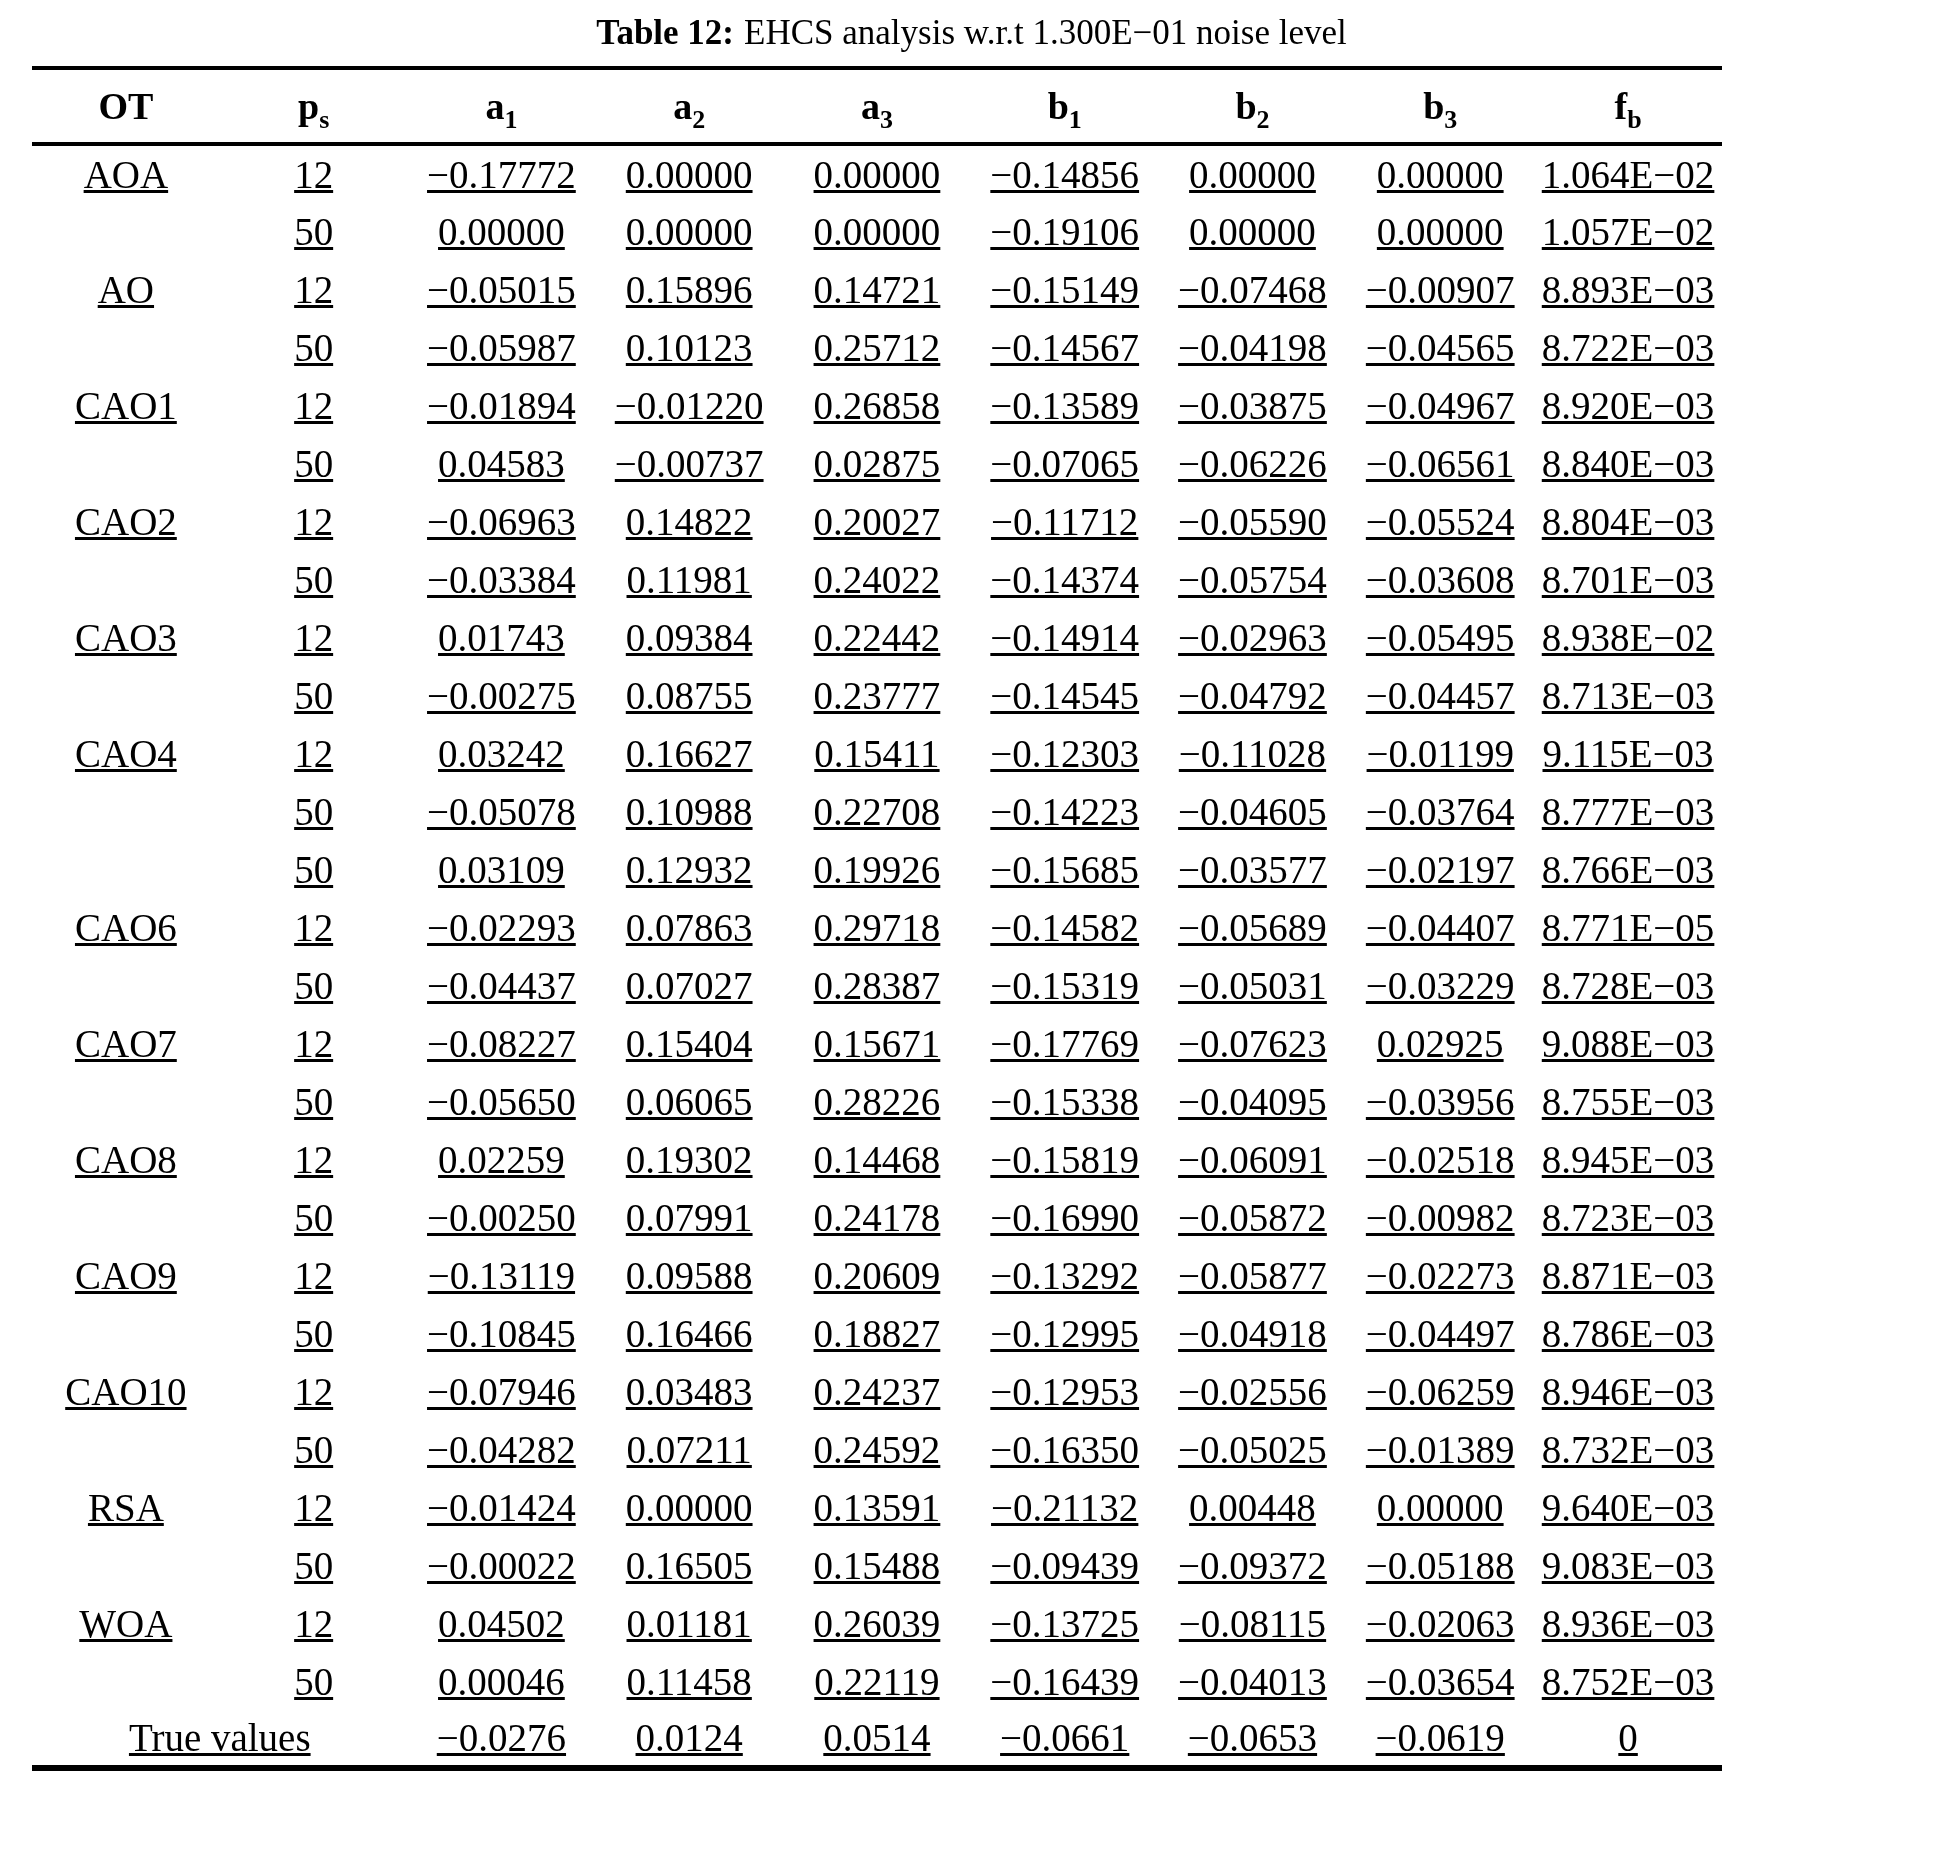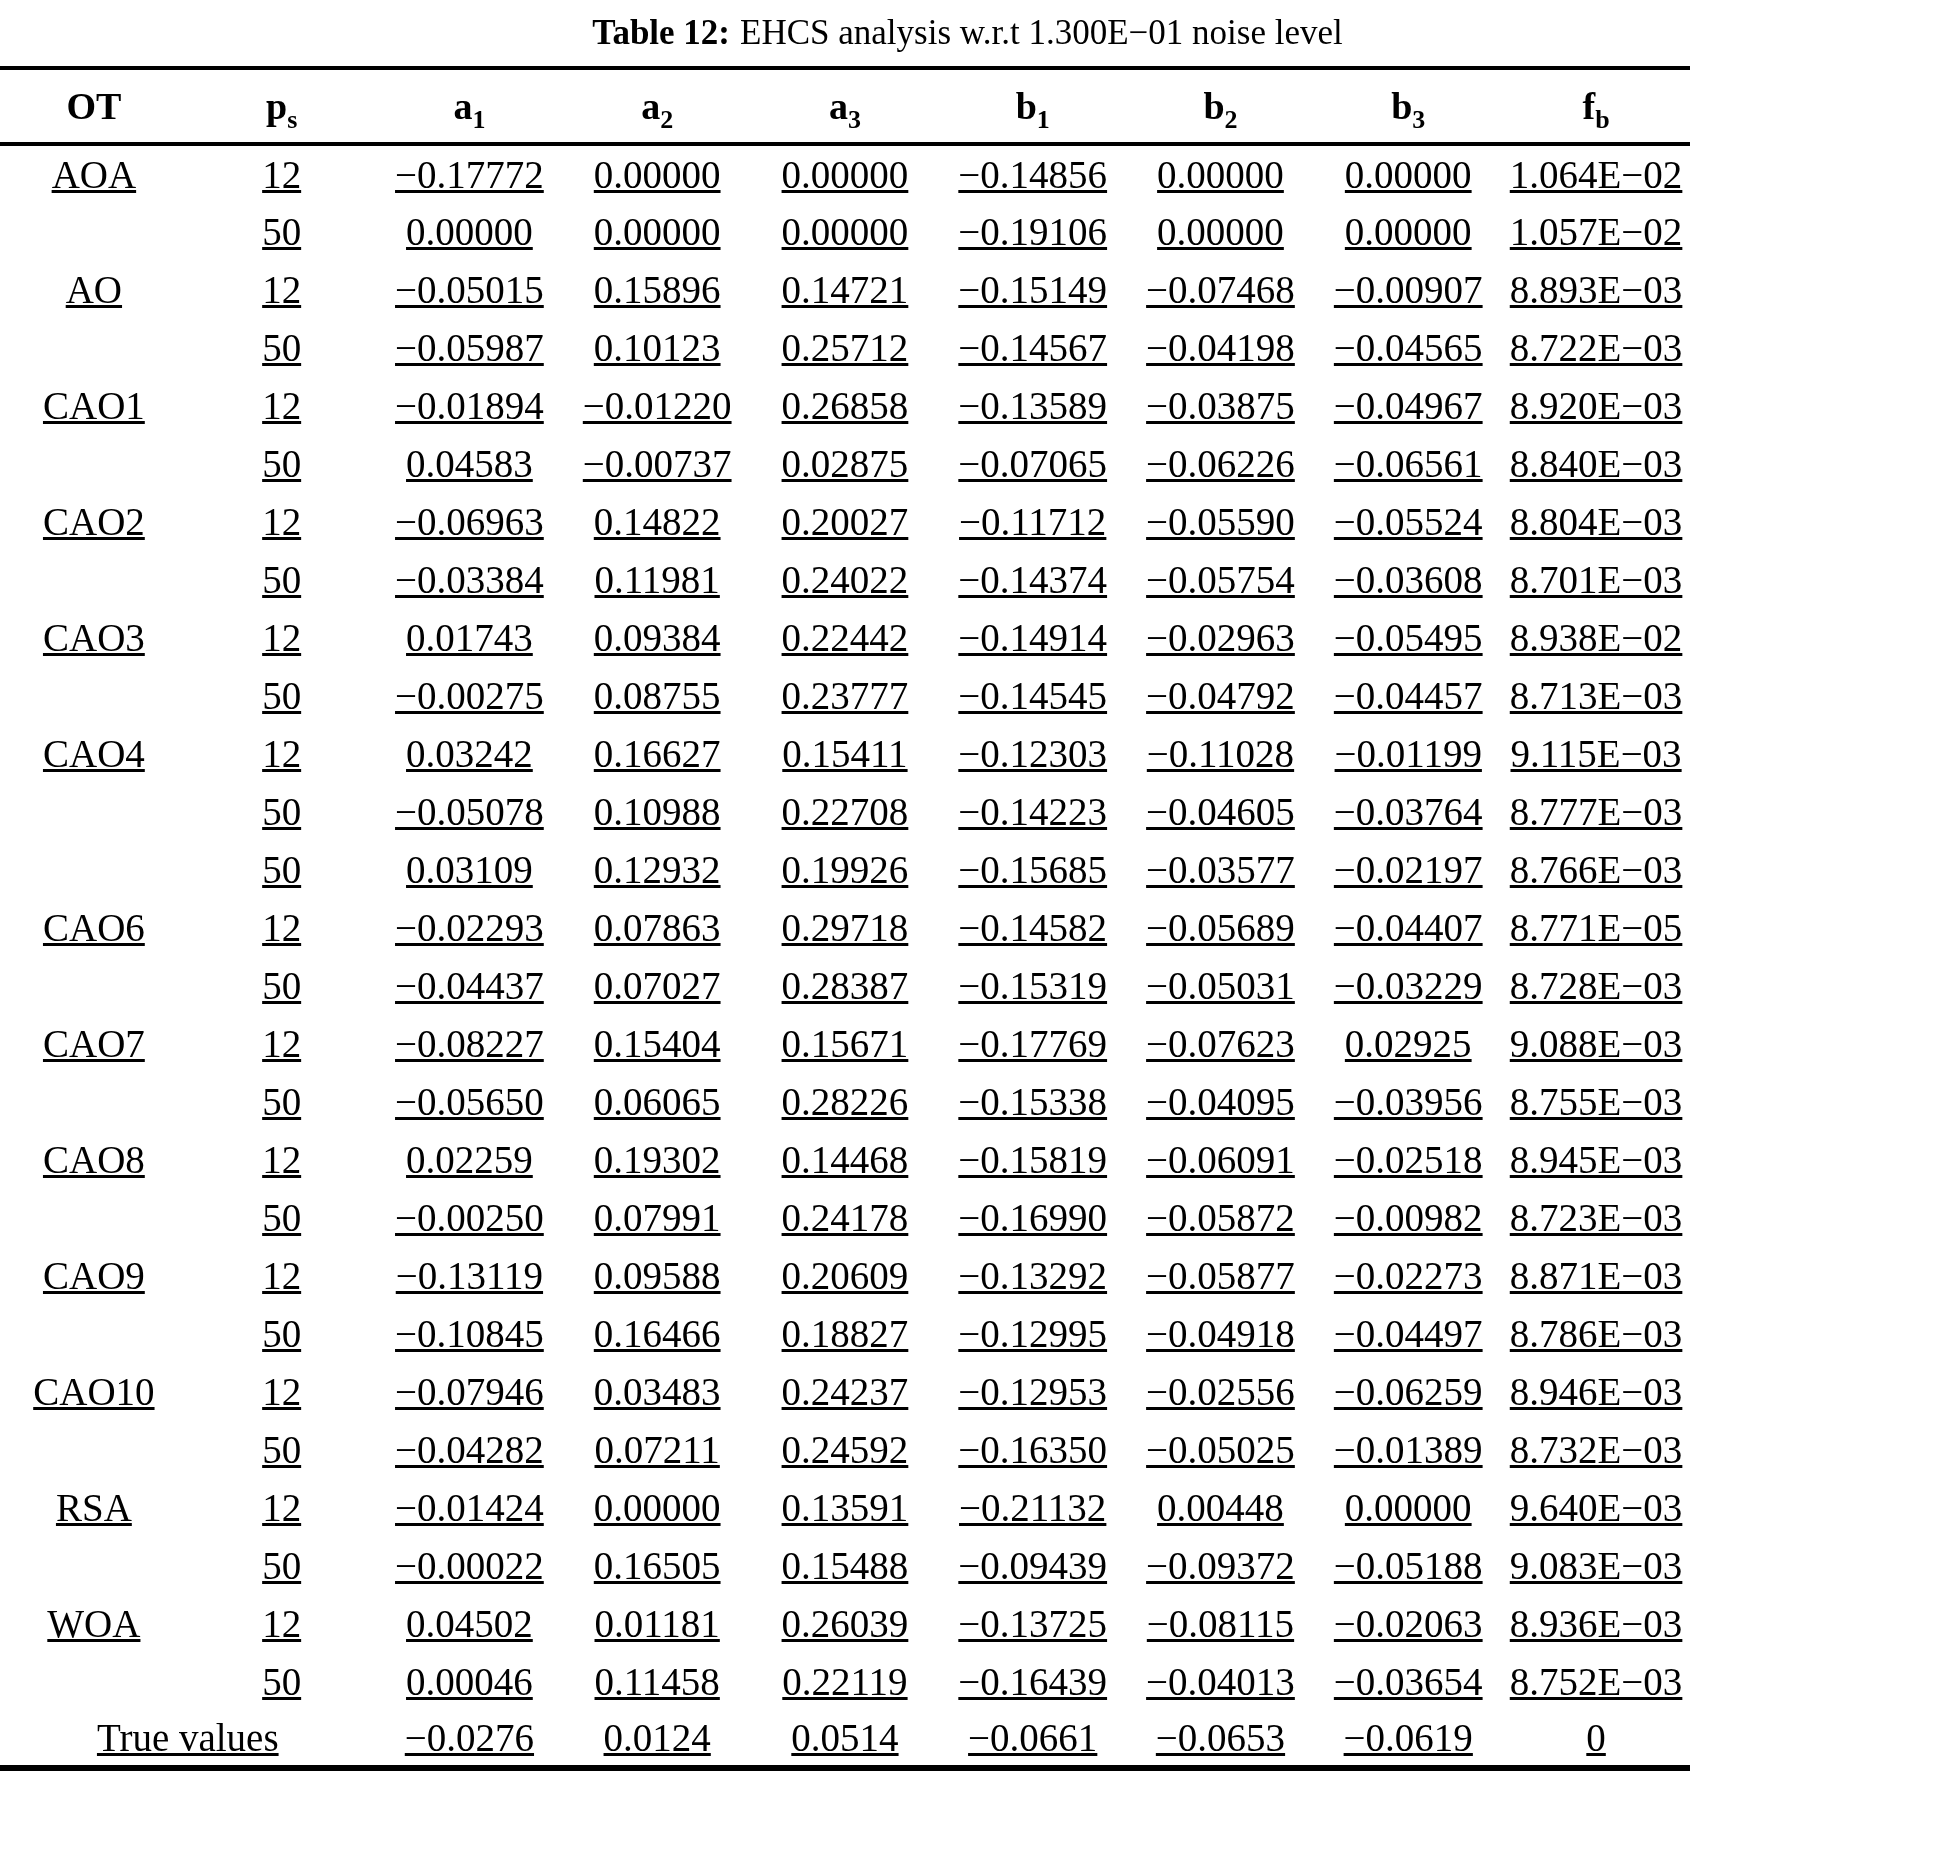--- a/index.html
+++ b/index.html
@@ -8,39 +8,41 @@
     background: #ffffff;
     color: #000000;
   }
   .page {
     width: 1935px;
     height: 1850px;
     background: #ffffff;
     font-family: "Liberation Serif", serif;
     overflow: hidden;
     box-sizing: border-box;
+    padding-left: 8px;
   }
   .caption {
     height: 66px;
     display: flex;
     align-items: center;
     justify-content: center;
     font-size: 35px;
     white-space: nowrap;
   }
   .cap-label {
     font-weight: bold;
     margin-right: 10px;
   }
   table.data-table {
     width: 1690px;
     border-collapse: collapse;
     table-layout: fixed;
     border-top: 4px solid #000000;
     border-bottom: 6px solid #000000;
+    margin-left: 24px;
   }
   col.c { width: 11.111%; }
   thead tr {
     height: 76px;
     border-bottom: 4px solid #000000;
   }
   th {
     font-weight: bold;
     font-size: 38px;
     text-align: center;

